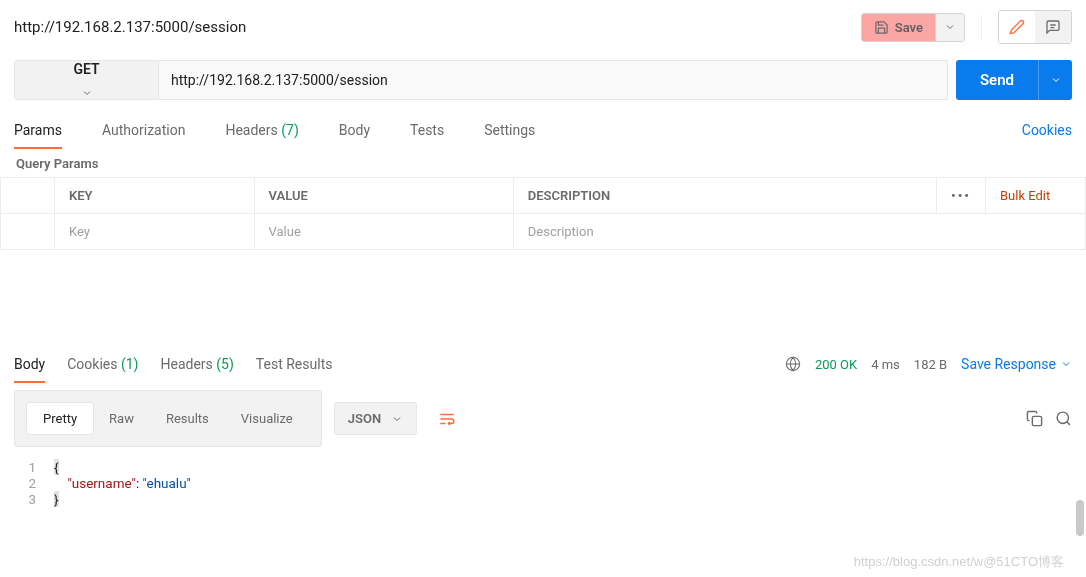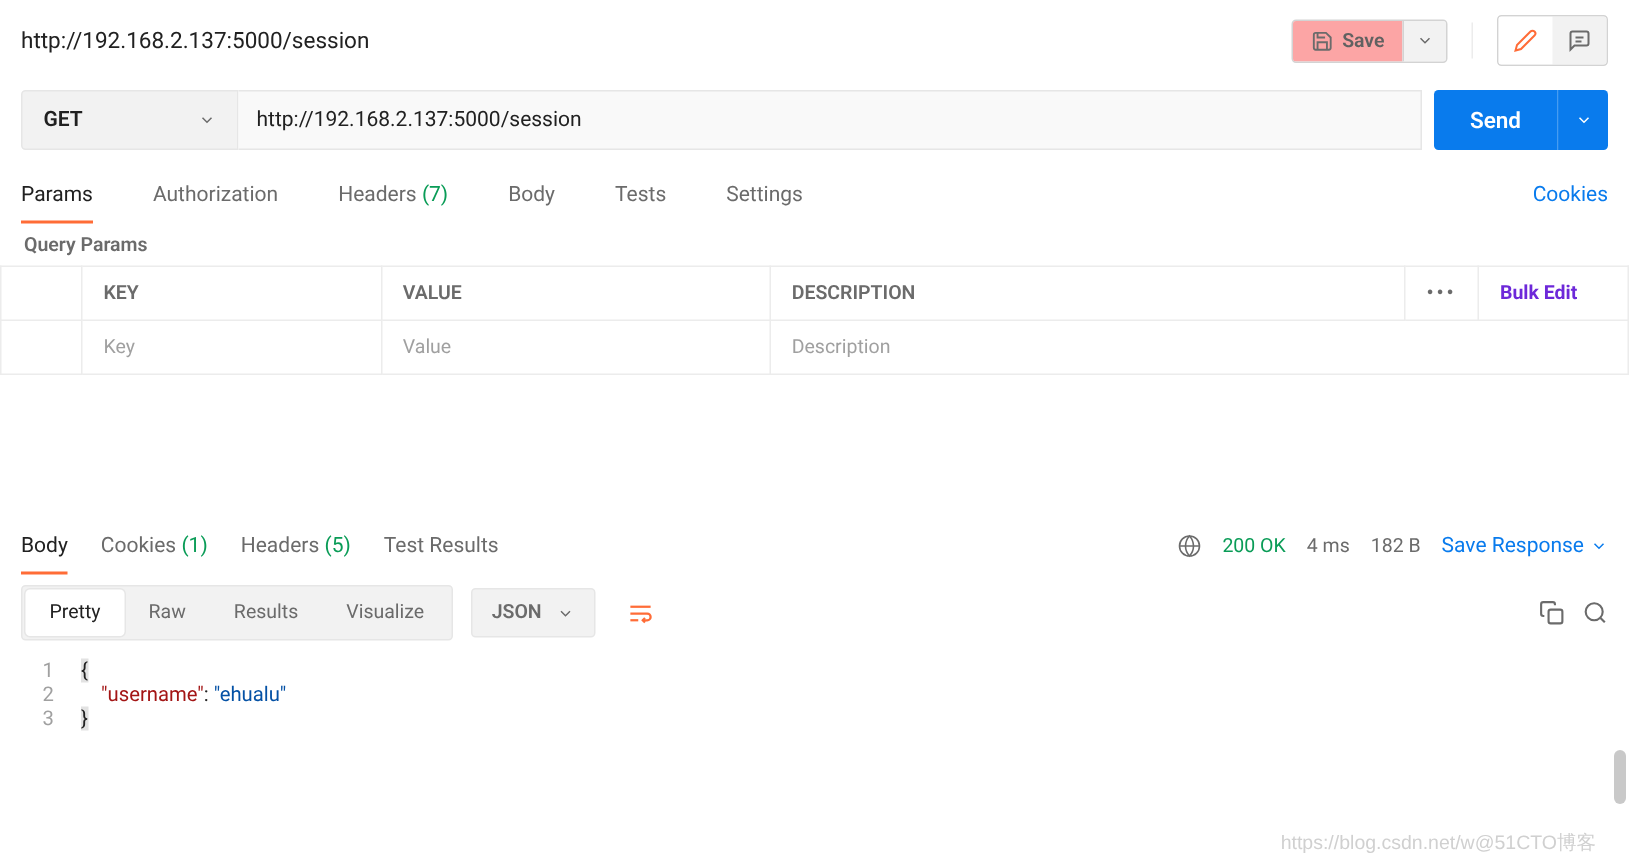--- a/index.html
+++ b/index.html
@@ -10,21 +10,21 @@
 .save-group { display: flex; border: 1px solid #d3d3d3; border-radius: 3px; background: #f2f2f2; overflow: hidden; }
 .save-btn { display: flex; align-items: center; gap: 6px; padding: 6px 12px; background: #fca5a5; border: none; cursor: pointer; font-size: 13px; color: #616161; font-weight: 600; }
 .save-drop { padding: 6px 8px; background: #f2f2f2; border: none; border-left: 1px solid #d3d3d3; cursor: pointer; color: #6b6b6b; }
 .icon-btn-group { display: flex; border: 1px solid #d3d3d3; border-radius: 3px; overflow: hidden; }
 .icon-btn { width: 36px; height: 32px; display: flex; align-items: center; justify-content: center; background: #fff; border: none; cursor: pointer; }
 .icon-btn.orange svg { stroke: #ff6c37; }
 .icon-btn.gray { background: #f2f2f2; }
 .vdiv { width: 1px; height: 24px; background: #ececec; margin: 0 8px; }
 
 .request-row { display: flex; padding: 6px 14px 12px; gap: 0; }
-.method-select { display: flex; align-items: center; justify-content: space-between; padding: 0 14px; width: 145px; height: 40px; background: #f2f2f2; border: 1px solid #e6e6e6; border-radius: 3px 0 0 3px; font-weight: 600; font-size: 14px; cursor: pointer; }
+.method-select { display: flex; align-items: center; justify-content: space-between; padding: 0 14px; width: 145px; height: 40px; background: #f2f2f2; border: 1px solid #e6e6e6; border-radius: 3px 0 0 3px; font-weight: 600; font-size: 14px; cursor: pointer; flex-direction: column; }
 .url-input { flex: 1; height: 40px; border: 1px solid #e6e6e6; border-left: none; padding: 0 12px; font-size: 14px; color: #212121; background: #f9f9f9; }
 .send-group { display: flex; margin-left: 8px; }
 .send-btn { background: #097bed; color: #fff; font-weight: 600; border: none; padding: 0 24px; height: 40px; border-radius: 3px 0 0 3px; cursor: pointer; font-size: 15px; }
 .send-drop { background: #097bed; color: #fff; border: none; border-left: 1px solid rgba(255,255,255,0.25); width: 34px; height: 40px; border-radius: 0 3px 3px 0; cursor: pointer; display:flex;align-items:center;justify-content:center; }
 
 .req-tabs { display: flex; align-items: center; padding: 0 14px; border-bottom: none; gap: 40px; justify-content: space-between; }
 .req-tab { padding: 10px 0 10px; color: #6b6b6b; cursor: pointer; font-size: 14px; position: relative; }
 .req-tab.active { color: #212121; }
 .req-tab.active::after { content:''; position:absolute; bottom:-1px; left:0; right:0; height:2px; background:#ff6c37; }
 .req-tab .count { color: #0a9c57; }
@@ -32,37 +32,37 @@
 .cookies-link { color: #097bed; cursor: pointer; font-size: 14px; padding: 10px 0; }
 
 .section-label { padding: 8px 16px 6px; font-size: 13px; color: #6b6b6b; font-weight: 600; }
 
 .params-table { width: 100%; border-collapse: collapse; }
 .params-table th, .params-table td { border: 1px solid #ececec; padding: 10px 14px; text-align: left; font-size: 13px; font-weight: 400; }
 .params-table th { color: #6b6b6b; font-weight: 600; }
 .params-table td { color: #a0a0a0; }
 .col-check { width: 54px; }
 .more-dots { font-weight: bold; letter-spacing: 2px; color: #6b6b6b; }
-.bulk-edit { color: #6d28d9; font-weight: 700; cursor: pointer; }
+.bulk-edit { color: #c2410c; font-weight: 400; cursor: pointer; }
 
 .gap { height: 96px; }
 
 .resp-tabs { display: flex; align-items: center; padding: 0 14px; gap: 22px; border-bottom: none; }
 .resp-tab { padding: 10px 0; color: #6b6b6b; cursor: pointer; font-size: 14px; position: relative; }
 .resp-tab.active { color: #212121; }
 .resp-tab.active::after { content:''; position:absolute; bottom:-1px; left:0; right:0; height:2px; background:#ff6c37; }
 .resp-tab .count { color: #0a9c57; }
 .resp-meta { display: flex; align-items: flex-end; gap: 14px; }
 .globe { color: #6b6b6b; }
 .status-ok { color: #0a9c57; font-size: 13px; }
 .meta-item { color: #6b6b6b; font-size: 13px; }
 .save-resp { color: #097bed; font-size: 14px; cursor: pointer; display:flex; align-items:center; gap:4px; }
 
 .body-toolbar { display: flex; align-items: center; padding: 8px 14px; gap: 0; }
-.view-tabs { display: flex; background: #f2f2f2; border-radius: 3px; padding: 2px; border: 1px solid #e6e6e6; }
+.view-tabs { display: flex; background: #f2f2f2; border-radius: 3px; padding: 12px; border: 1px solid #e6e6e6; }
 .view-tab { padding: 8px 16px; color: #6b6b6b; cursor: pointer; font-size: 13px; border-radius: 3px; }
 .view-tab.active { background: #fff; color: #212121; box-shadow: 0 0 0 1px #e6e6e6; }
 .lang-select { margin-left: 12px; display: flex; align-items: center; gap: 10px; padding: 8px 13px; background: #f2f2f2; border: 1px solid #e6e6e6; border-radius: 3px; cursor: pointer; font-size: 13px; color: #6b6b6b; font-weight: 600; }
 .wrap-btn { margin-left: 12px; width: 36px; height: 34px; display:flex;align-items:center;justify-content:center; border-radius:3px; cursor:pointer; }
 .toolbar-right { margin-left: auto; display: flex; gap: 12px; }
 
 .code-area { font-family: ui-monospace, "SF Mono", Consolas, monospace; font-size: 13.5px; padding: 4px 0 0 14px; position: relative; }
 .code-line { display: flex; }
 .line-num { width: 40px; text-align: right; padding-right: 18px; color: #a0a0a0; user-select: none; }
 .line-content { flex: 1; white-space: pre; }

